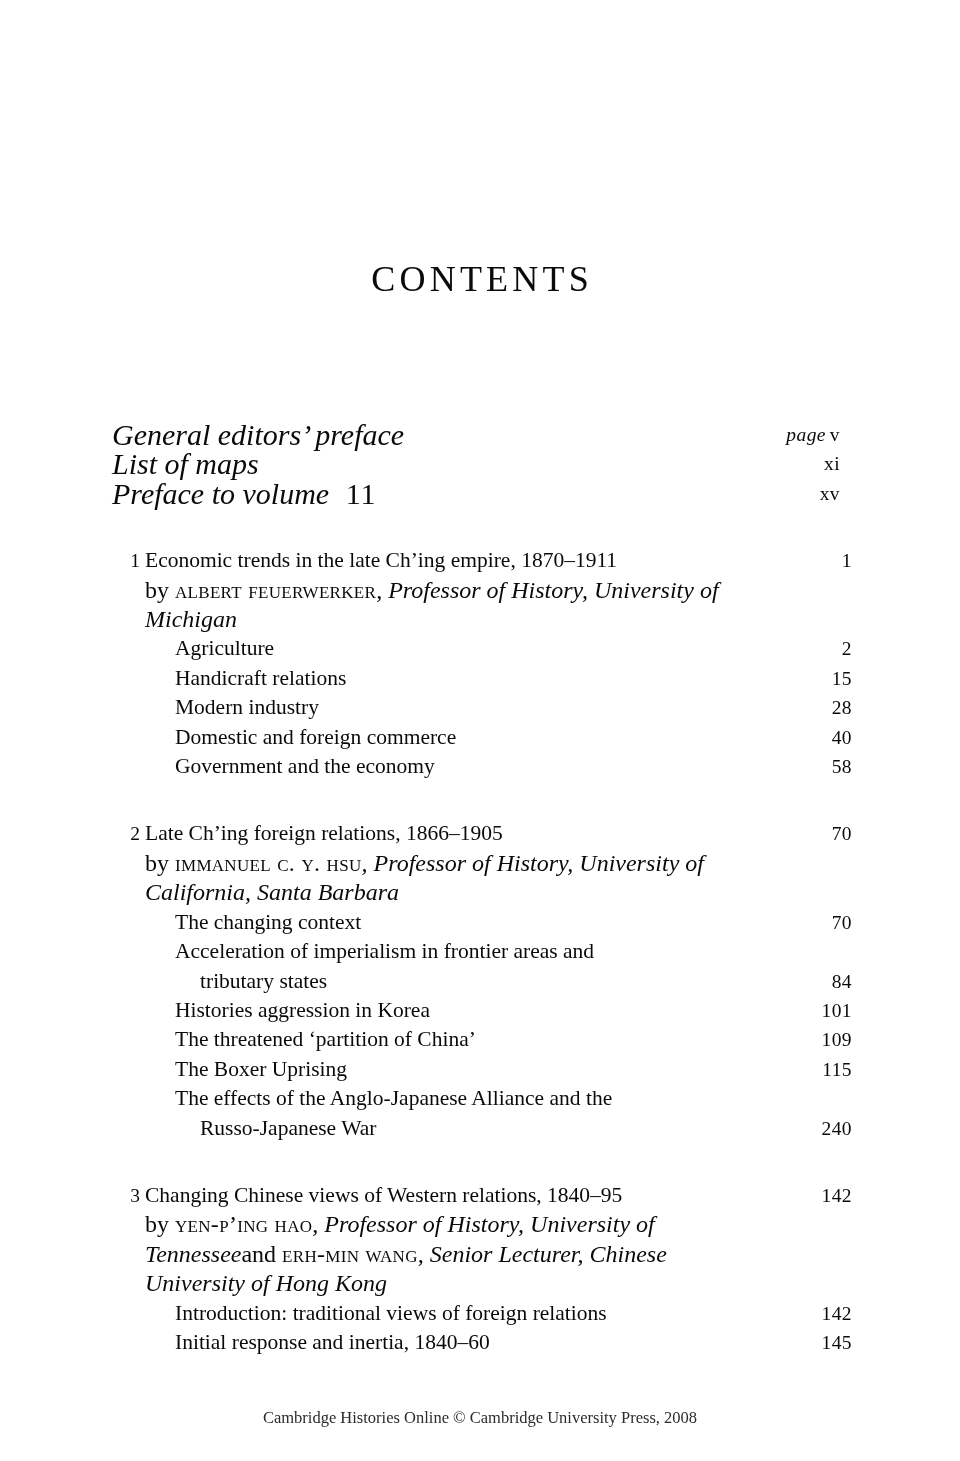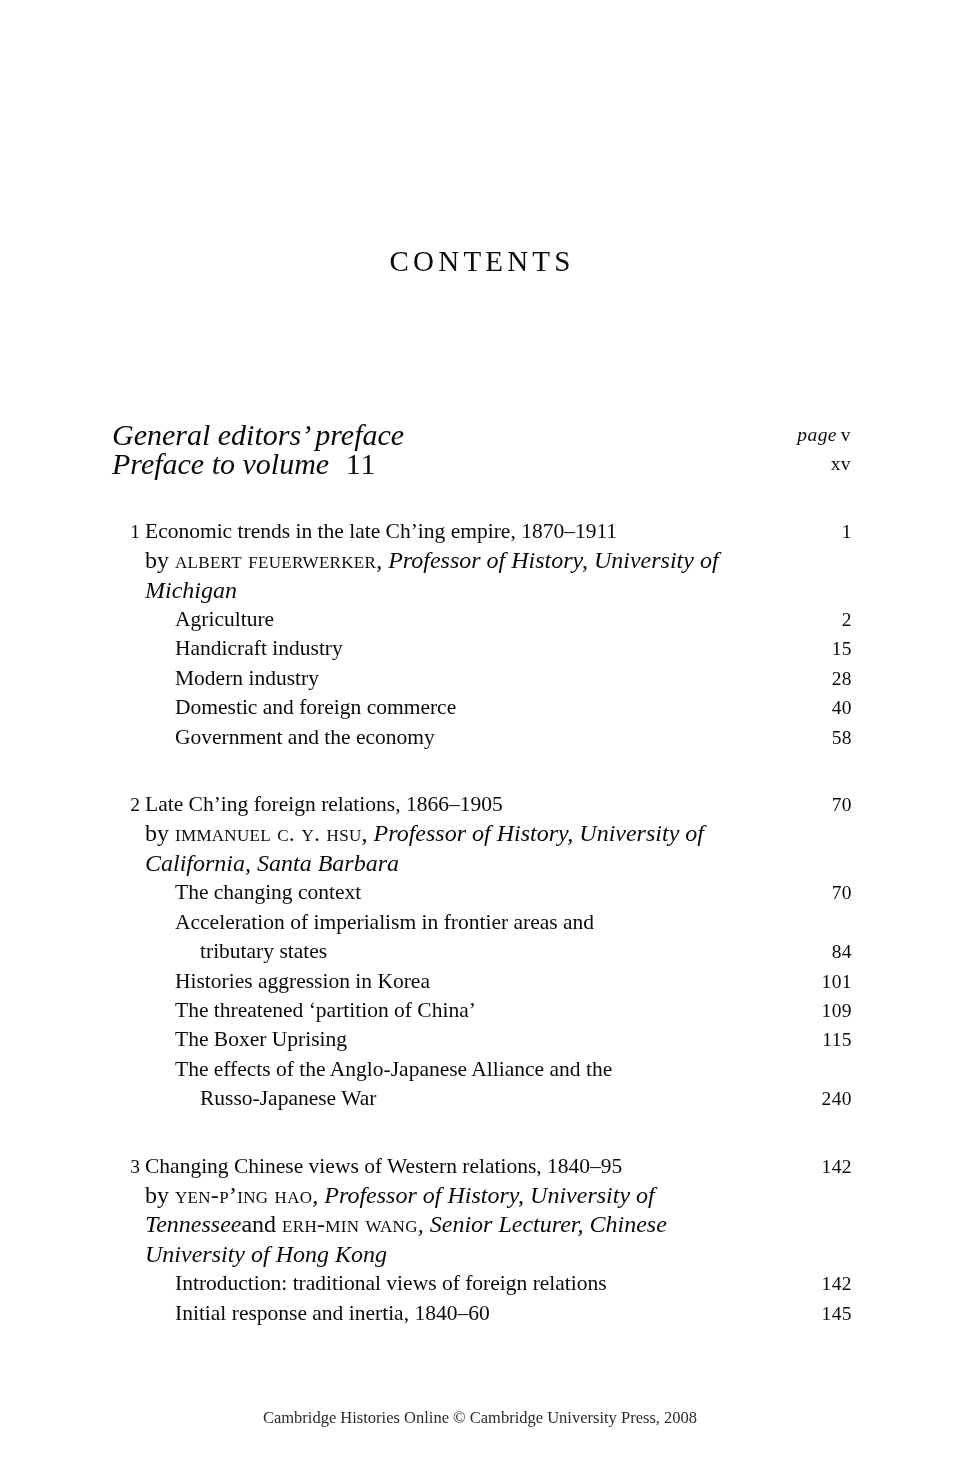--- a/index.html
+++ b/index.html
@@ -17,25 +17,25 @@
   }
 
   .page {
     position: absolute;
     inset: 0;
   }
 
   
   .page-title {
     position: absolute;
-    top: 228px;
+    top: 237px;
     left: 0;
     width: 960px;
     text-align: center;
-    font-size: 29px;
+    font-size: 36px;
     letter-spacing: 4.2px;
     font-weight: 400;
     line-height: 1;
     text-indent: 4.2px;
   }
 
   
   .toc {
     position: absolute;
     top: 420px;
@@ -55,21 +55,21 @@
     min-height: 29.4px;
   }
 
   .row .label {
     display: block;
     padding-right: 120px;
   }
 
   .row .pageno {
     position: absolute;
-    right: 1px;
+    right: 12px;
     top: 0;
     width: 110px;
     text-align: right;
     font-size: 19.5px;
     letter-spacing: 0.4px;
     white-space: nowrap;
   }
 
   
   .front .label {
@@ -179,20 +179,24 @@
 
   <div class="toc">
 
     <div class="group">
 
       <div class="row front">
         <span class="label">General editors’ preface</span>
         <span class="pageno"><span class="page-word">page</span><span>v</span></span>
       </div>
 
+      <div class="row front">
+        <span class="label">List of maps</span>
+        <span class="pageno">xi</span>
+      </div>
 
 
       <div class="row front">
         <span class="label"><span>Preface to volume </span><span class="vol-num">11</span></span>
         <span class="pageno">xv</span>
       </div>
 
     </div>
 
     <div class="group gap-before">
@@ -203,21 +207,21 @@
         <span class="pageno">1</span>
       </div>
 
       <div class="byline"><span class="rm">by </span><span class="sc">Albert Feuerwerker</span><span>, Professor of History, University of Michigan</span></div>
 
       <div class="sub">
         <span class="label">Agriculture</span>
         <span class="pageno">2</span>
       </div>
       <div class="sub">
-        <span class="label">Handicraft industry</span>
+        <span class="label">Handicraft relations</span>
         <span class="pageno">15</span>
       </div>
       <div class="sub">
         <span class="label">Modern industry</span>
         <span class="pageno">28</span>
       </div>
       <div class="sub">
         <span class="label">Domestic and foreign commerce</span>
         <span class="pageno">40</span>
       </div>

